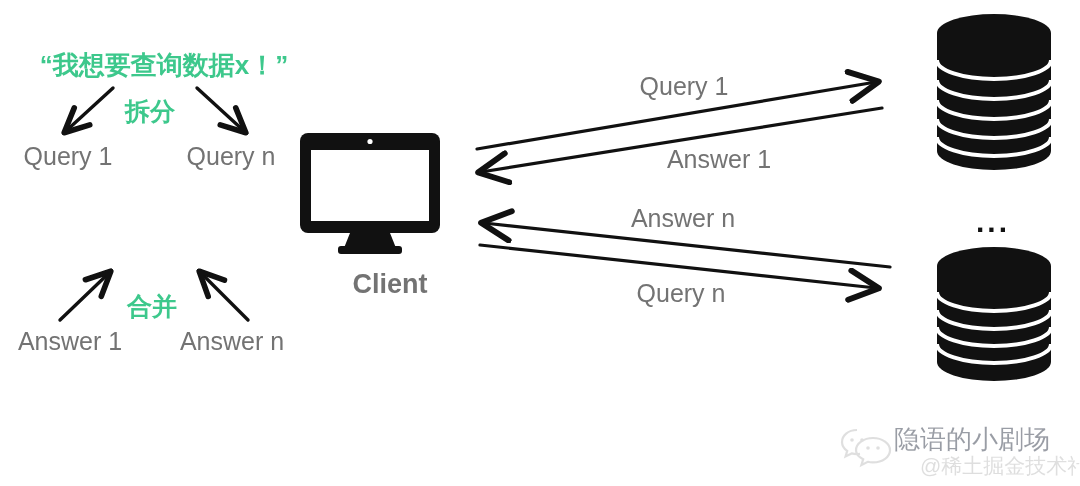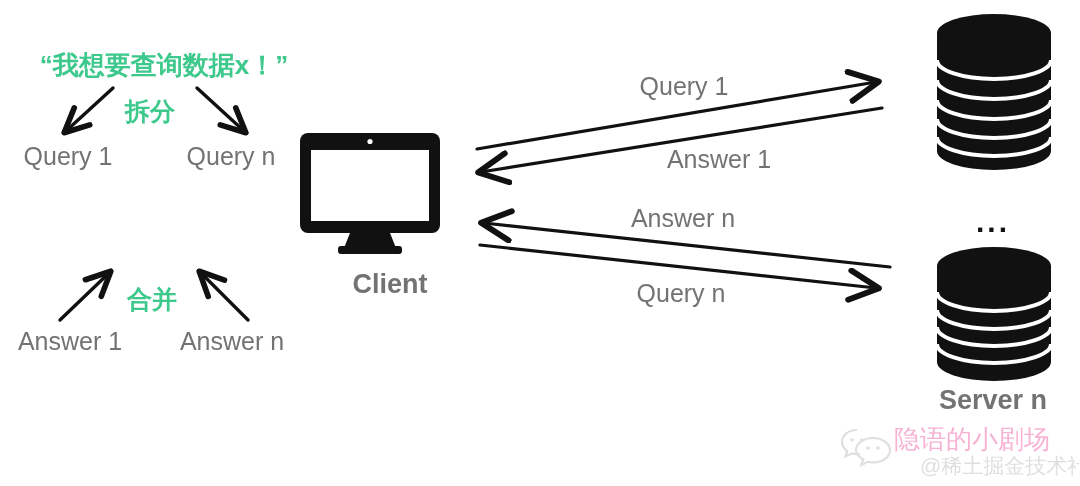--- a/index.html
+++ b/index.html
@@ -58,21 +58,21 @@
     width: 236px;
     height: 62px;
     opacity: 0.42;
     color: #9a9a9a;
   }
   #watermark .wm-row1 {
     position: absolute;
     left: 56px;
     top: 2px;
     font-size: 26px;
-    color: #ec4899;
+    color: #0f172a;
     white-space: nowrap;
     font-family: Liberation Mono, monospace;
   }
   #watermark .wm-row2 {
     position: absolute;
     left: 82px;
     top: 32px;
     font-size: 21px;
     color: #b2b2b2;
     white-space: nowrap;
@@ -162,40 +162,39 @@
 
   <div class="lbl lbl-green txt-quote center-x" style="left:164px; top:52px;">“我想要查询数据x！”</div>
 
   <div class="lbl lbl-green txt-op center-x" style="left:150px; top:99px;">拆分</div>
 
   <div class="lbl txt-query-label center-x" style="left:68px; top:144px;">Query 1</div>
 
   <div class="lbl txt-query-label center-x" style="left:231px; top:144px;">Query n</div>
 
 
-  <div class="lbl lbl-green txt-op center-x" style="left:152px; top:287px;">合并</div>
+  <div class="lbl lbl-green txt-op center-x" style="left:152px; top:294px;">合并</div>
 
   <div class="lbl txt-query-label center-x" style="left:70px; top:329px;">Answer 1</div>
 
   <div class="lbl txt-query-label center-x" style="left:232px; top:329px;">Answer n</div>
 
   <div class="lbl txt-node-label center-x" style="left:370px; top:271px;margin-left:20px;">Client</div>
 
   <div class="lbl txt-arrow-label center-x" style="left:684px; top:74px;">Query 1</div>
 
   <div class="lbl txt-arrow-label center-x" style="left:719px; top:147px;">Answer 1</div>
 
   <div class="lbl txt-arrow-label center-x" style="left:683px; top:206px;">Answer n</div>
 
   <div class="lbl txt-arrow-label center-x" style="left:681px; top:281px;">Query n</div>
 
 
   <div class="lbl txt-ellipsis center-x" style="left:993px; top:207px;">...</div>
 
-  <div class="lbl txt-node-label center-x" style="left:993px; top:387px;">Server n</div>
 
   <div id="watermark">
     <svg class="wm-icon" viewBox="0 0 52 42">
       <g fill="none" stroke="#b4b4b4" stroke-width="2.2">
         <path d="M17,4 C8,4 2,9.5 2,16 C2,19.6 4,22.8 7.2,24.9 L5.6,30.4 L11.6,27.4
                  C13.3,27.9 15.1,28.1 17,28.1 C18,28.1 19,28 20,27.9"></path>
         <path d="M33,12 C42.5,12 50,17.5 50,24.2 C50,31 42.5,36.4 33,36.4
                  C31.2,36.4 29.4,36.2 27.8,35.8 L21.4,39 L23.2,33.2
                  C19,31 16,27.9 16,24.2 C16,17.5 23.5,12 33,12 Z"></path>
       </g>

